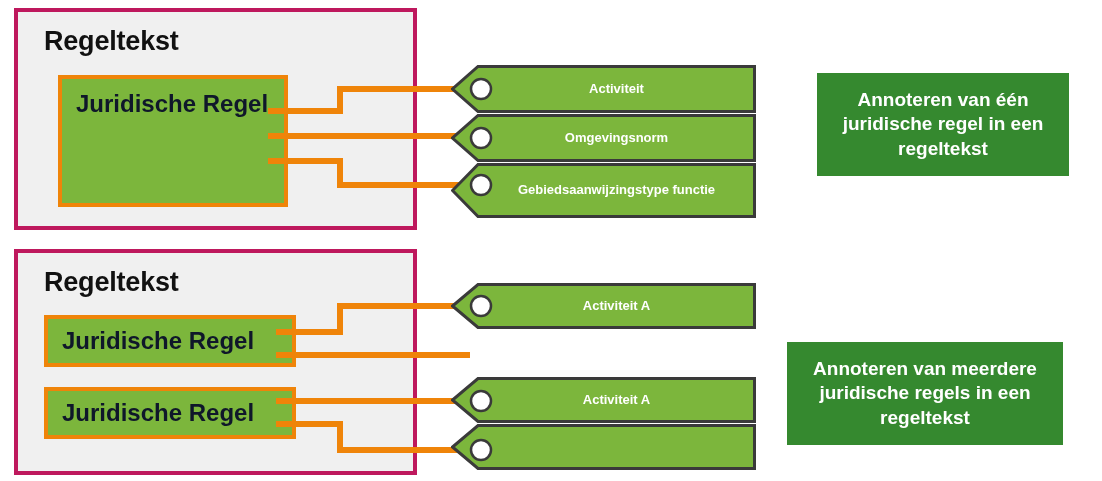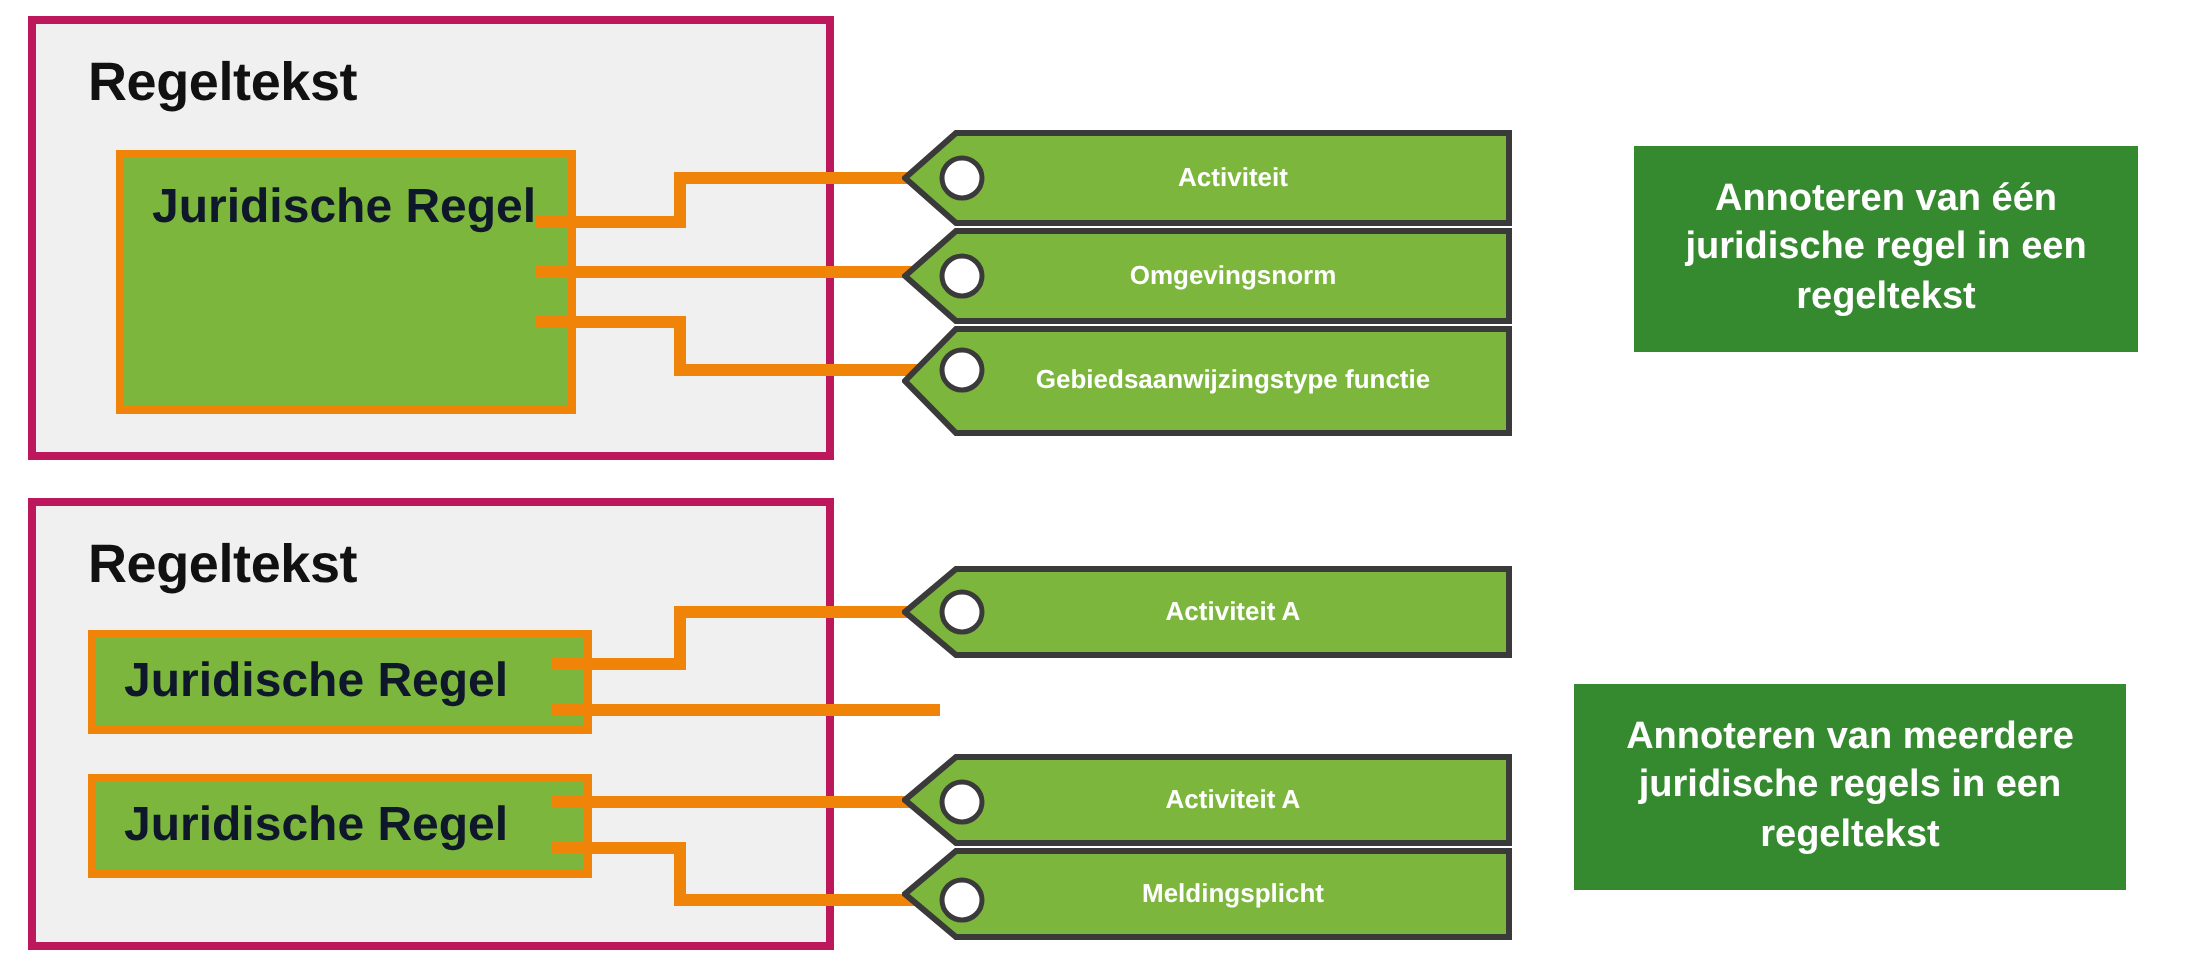--- a/index.html
+++ b/index.html
@@ -203,20 +203,19 @@
       <circle cx="30" cy="24" r="10" fill="#ffffff" stroke="#3a3a3a" stroke-width="2.5"></circle>
     </svg>
     <div class="tag-text">Activiteit A</div>
   </div>
 
   <div class="tag" style="left:451px; top:424px; width:305px; height:46px;">
     <svg class="tag-svg" viewBox="0 0 305 46" preserveAspectRatio="none">
       <polygon points="27,1.5 303.5,1.5 303.5,44.5 27,44.5 1.5,23" fill="#7cb63c" stroke="#3a3a3a" stroke-width="3"></polygon>
       <circle cx="30" cy="26" r="10" fill="#ffffff" stroke="#3a3a3a" stroke-width="2.5"></circle>
     </svg>
-    <div class="tag-text">Meldingsplicht</div>
   </div>
 
   <div class="caption-box" style="left:787px; top:342px; width:276px; height:103px;">
     <span>Annoteren van meerdere juridische regels in een regeltekst</span>
   </div>
 
 </div>
 
 </body></html>

